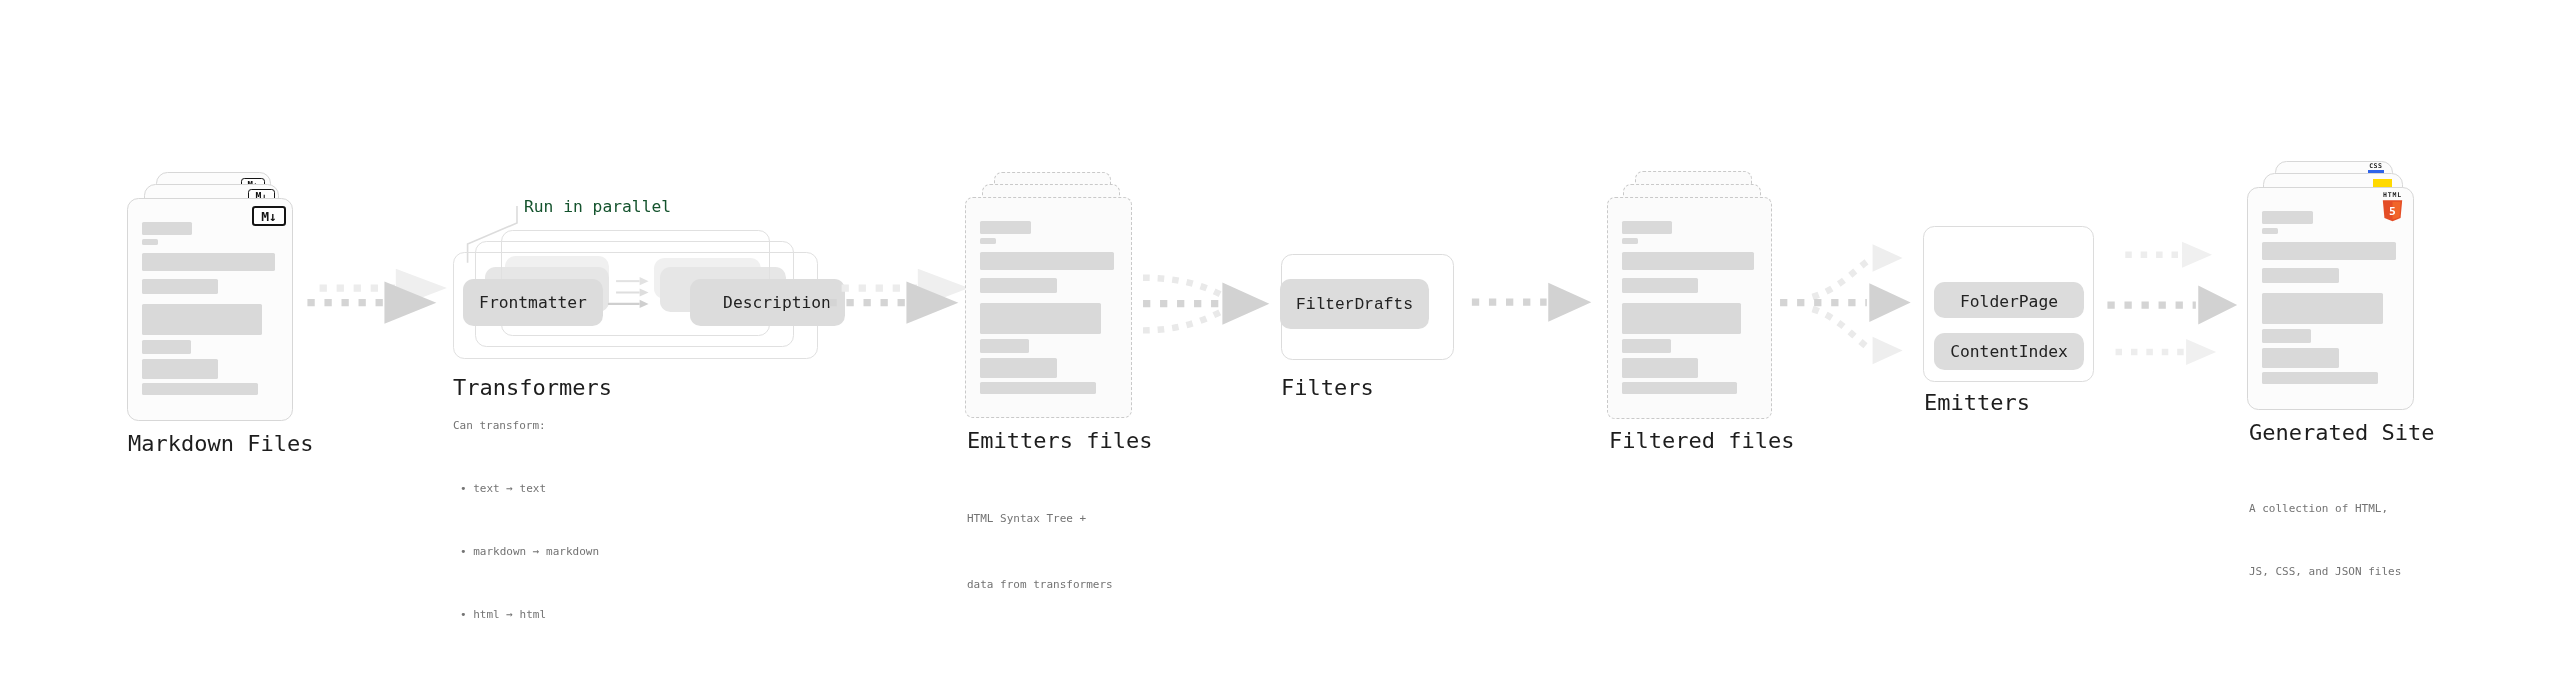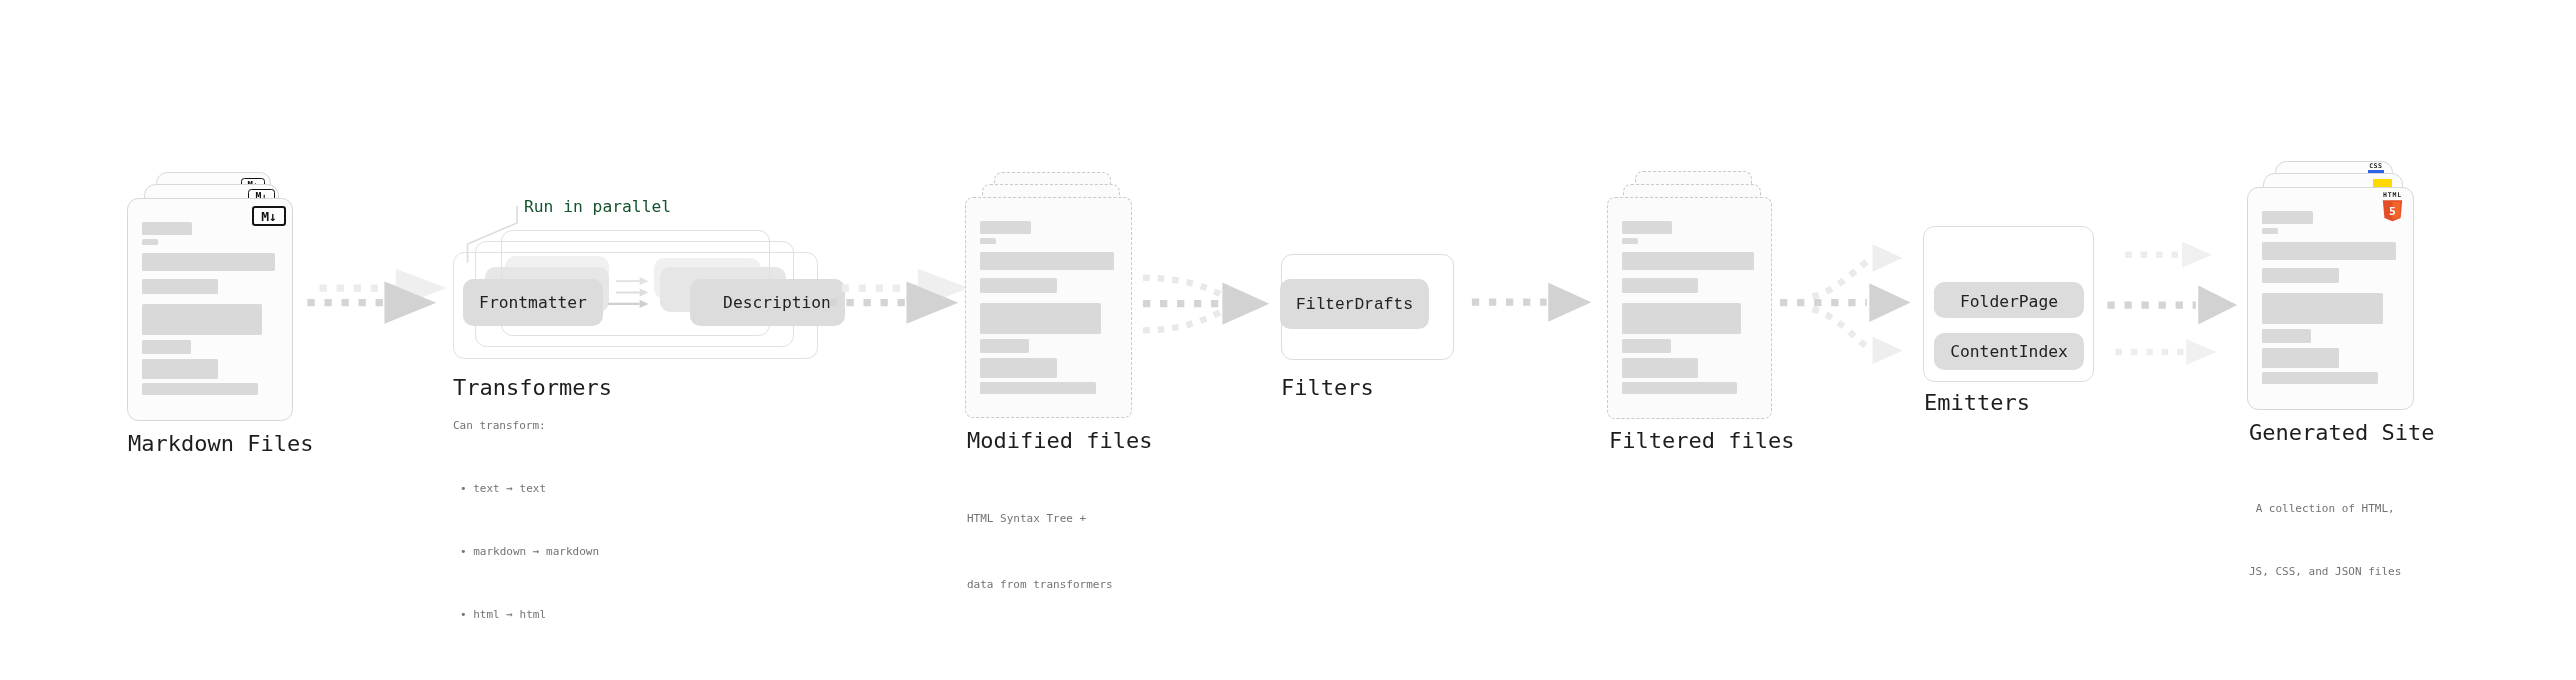--- a/index.html
+++ b/index.html
@@ -116,21 +116,21 @@
         <div class="bar" style="top: 23px; width: 37%; height: 13px;"></div>
         <div class="bar" style="top: 40px; width: 12%; height: 5.7px;"></div>
         <div class="bar" style="top: 54px; width: 98%; height: 18px;"></div>
         <div class="bar" style="top: 80px; width: 56%; height: 14.6px;"></div>
         <div class="bar" style="top: 105px; width: 88%; height: 31px;"></div>
         <div class="bar" style="top: 141px; width: 36%; height: 14px;"></div>
         <div class="bar" style="top: 160px; width: 56%; height: 19.5px;"></div>
         <div class="bar" style="top: 184px; width: 85%; height: 12.2px;"></div>
       </div>
   </div>
-  <div class="title" style="left:967px;top:429px;">Modified files</div>
+  <div class="title" style="left:967px;top:429px;">Emitters files</div>
   <div class="sub" style="left:967px;top:464px;">
     <div>HTML Syntax Tree +</div>
     <div>data from transformers</div>
   </div>
 
   <svg style="left:1138px;top:264px;" width="138" height="85" viewBox="0 0 170 105">
     <path d="M6,17 C55,17 85,28 110,42" fill="none" stroke="#e9e9e9" stroke-width="8" stroke-dasharray="8 10"></path>
     <path d="M6,82 C55,82 85,68 110,55" fill="none" stroke="#e9e9e9" stroke-width="8" stroke-dasharray="8 10"></path>
     <line x1="6" y1="49" x2="102" y2="49" stroke="#d4d4d4" stroke-width="9" stroke-dasharray="9 12"></line>
     <polygon points="104,23 162,49 104,75" fill="#d2d2d2"></polygon>
@@ -206,19 +206,19 @@
   </div>
   <div class="html5" style="left:2381px;top:192px;">
     <div class="t">HTML</div>
     <svg style="position:static;display:block;margin:0.8px auto 0 auto;" width="21" height="23" viewBox="0 0 26 28">
       <polygon points="1,0 25,0 23,22 13,26 3,22" fill="#e44d26"></polygon>
       <polygon points="13,2 23,2 21.6,21 13,24" fill="#f16529"></polygon>
       <text x="13" y="18" text-anchor="middle" font-size="14" font-weight="bold" fill="#ffffff" font-family="DejaVu Sans Mono, monospace">5</text>
     </svg>
   </div>
   <div class="title" style="left:2249px;top:421px;">Generated Site</div>
-  <div class="sub" style="left:2249px;top:456px;line-height:21px;text-align:center;">
+  <div class="sub" style="left:2249px;top:456px;line-height:21px;">
     <div>A collection of HTML,</div>
     <div>JS, CSS, and JSON files</div>
   </div>
 
 </div>
 
 
 </body></html>

